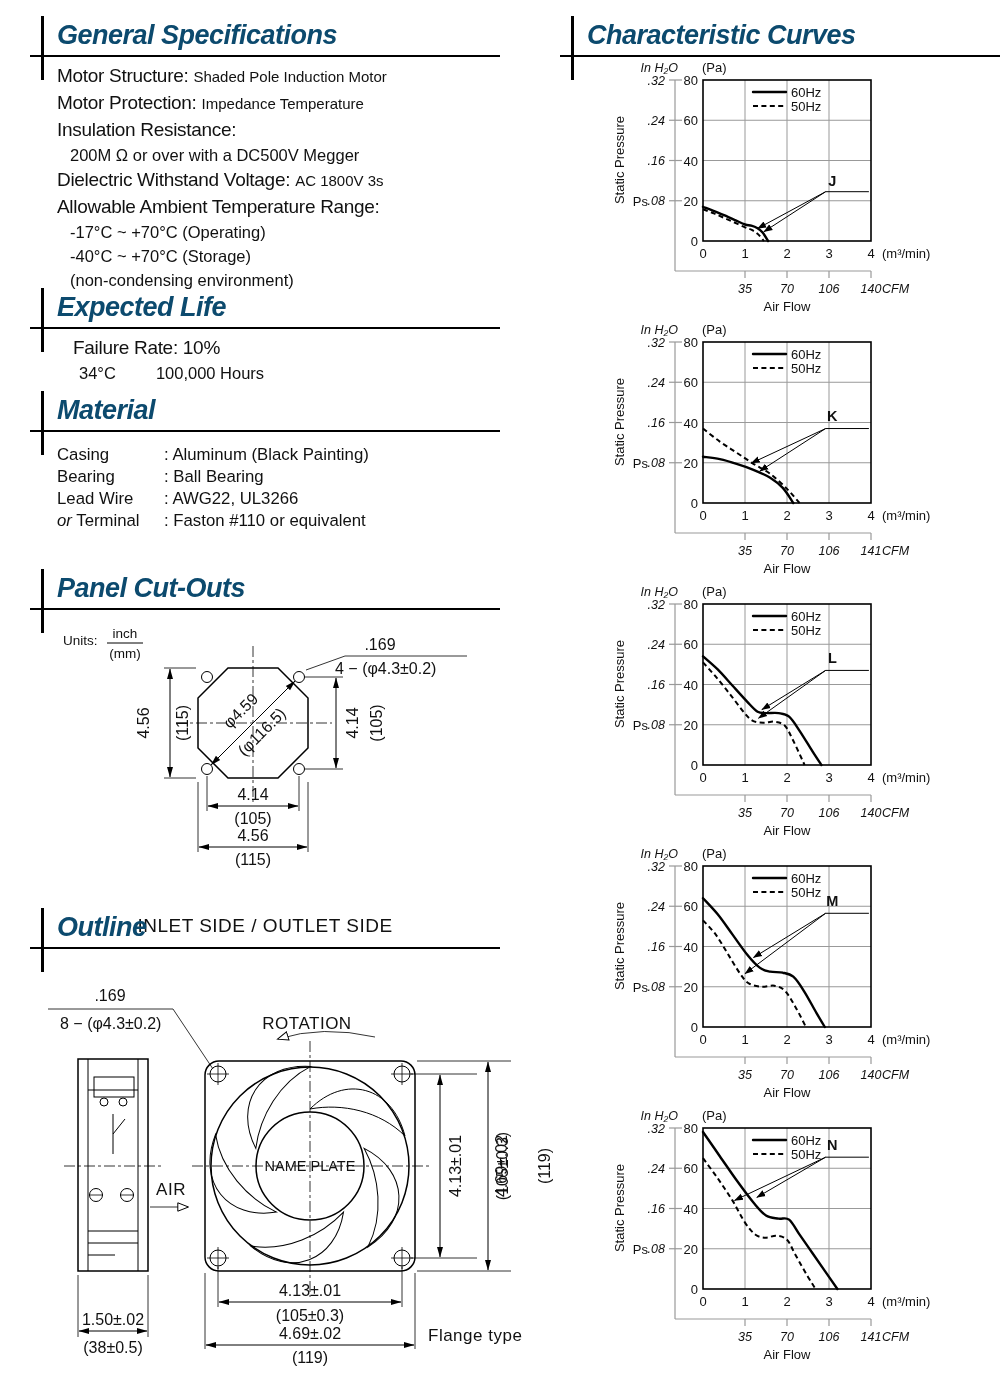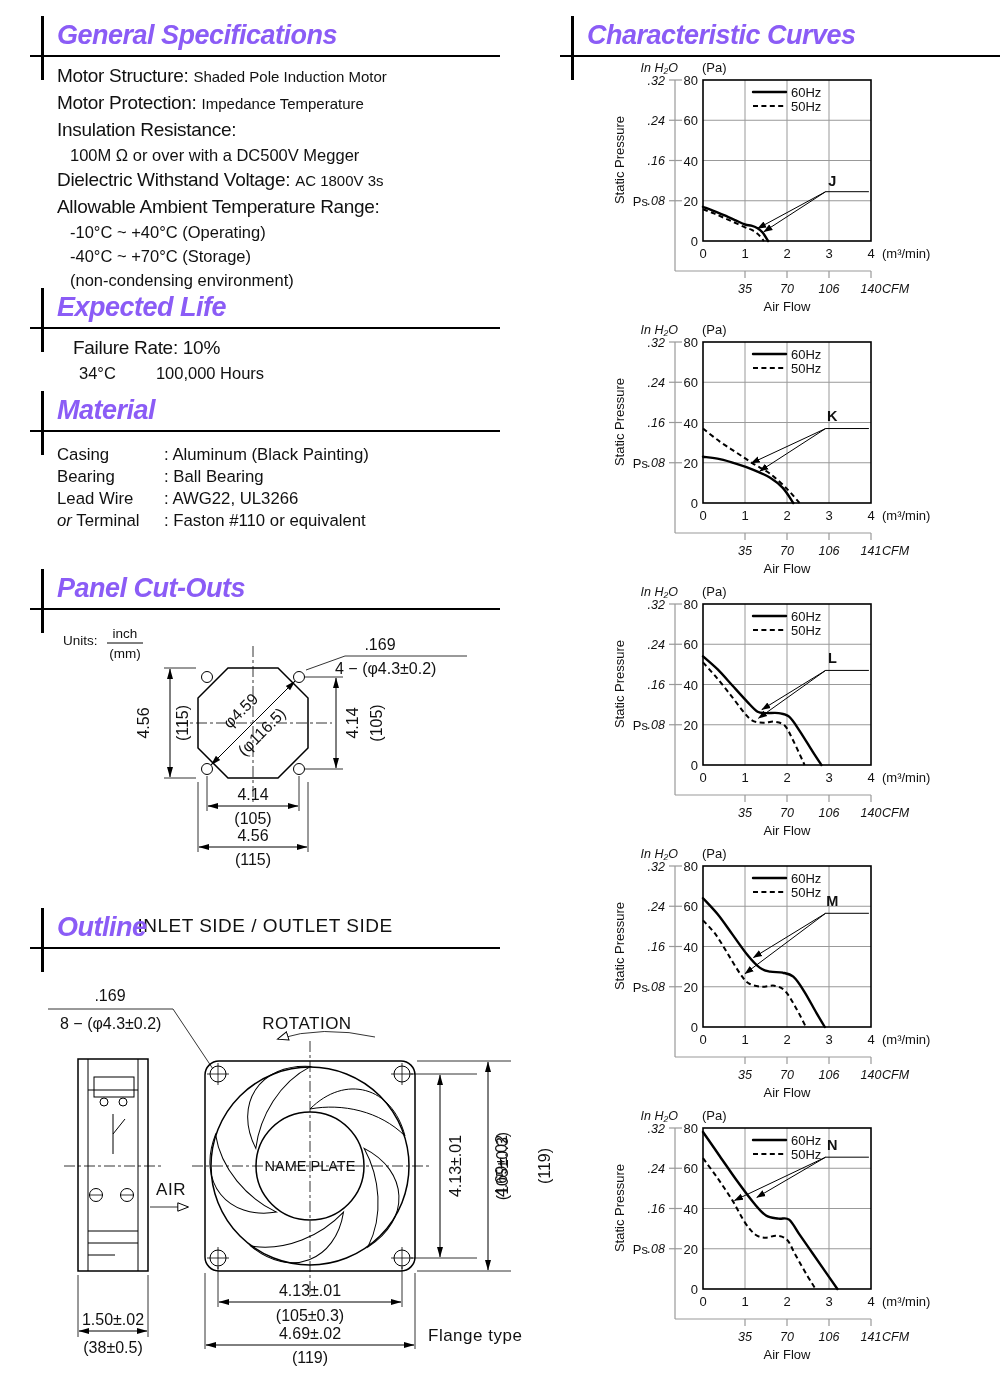--- a/index.html
+++ b/index.html
@@ -4,21 +4,21 @@
 <style>
   html,body{margin:0;padding:0;background:#fff;}
   .page{position:relative;width:1000px;height:1373px;background:#ffffff;overflow:hidden;
         font-family:"Liberation Sans",sans-serif;color:#111;}
   .col-left{position:absolute;left:30px;top:14px;width:470px;height:1350px;}
   .col-right{position:absolute;left:560px;top:14px;width:440px;}
   .sec{position:absolute;left:0;width:470px;}
   .sec-head{position:relative;border-bottom:2px solid #000;padding:0 0 3px 27px;}
   .sec-head .bar{position:absolute;left:11px;top:-2px;width:3px;height:64px;background:#000;}
   .sec-head h2{margin:0;font-style:italic;font-weight:bold;font-size:27px;line-height:34px;
-               color:#8b5cf6;letter-spacing:-0.5px;font-family:"Liberation Sans",sans-serif;}
+               color:#0c4a6e;letter-spacing:-0.5px;font-family:"Liberation Sans",sans-serif;}
   .sec-body{padding:6px 0 0 27px;}
   .g-row{font-size:19px;line-height:26px;letter-spacing:-0.3px;white-space:nowrap;}
   .g-row .val{font-size:15px;letter-spacing:0;}
   .g-sub{font-size:16.5px;line-height:24px;padding-left:13px;white-space:nowrap;}
   .life-main{font-size:19px;line-height:26px;letter-spacing:-0.3px;margin-left:16px;}
   .life-sub{font-size:16.5px;line-height:24px;padding-left:22px;}
   .life-sub .hours{margin-left:40px;}
   .m-row{font-size:16.75px;line-height:22px;white-space:nowrap;}
   .m-name{display:inline-block;width:107px;}
   .m-name i{font-style:italic;}
@@ -65,24 +65,24 @@
 
     <div class="sec" style="top:4px">
       <div class="sec-head">
         <span class="bar"></span>
         <h2>General Specifications</h2>
       </div>
       <div class="sec-body">
         <div class="g-row"><span>Motor Structure:</span> <span class="val">Shaded Pole Induction Motor</span></div>
         <div class="g-row"><span>Motor Protection:</span> <span class="val">Impedance Temperature</span></div>
         <div class="g-row"><span>Insulation Resistance:</span></div>
-        <div class="g-sub">100M Ω or over with a DC500V Megger</div>
+        <div class="g-sub">200M Ω or over with a DC500V Megger</div>
         <div class="g-row"><span>Dielectric Withstand Voltage:</span> <span class="val">AC 1800V 3s</span></div>
         <div class="g-row"><span>Allowable Ambient Temperature Range:</span></div>
-        <div class="g-sub">-10°C ~ +40°C (Operating)</div>
+        <div class="g-sub">-17°C ~ +70°C (Operating)</div>
         <div class="g-sub">-40°C ~ +70°C (Storage)</div>
         <div class="g-sub">(non-condensing environment)</div>
       </div>
     </div>
 
     <div class="sec" style="top:276px">
       <div class="sec-head">
         <span class="bar"></span>
         <h2>Expected Life</h2>
       </div>

